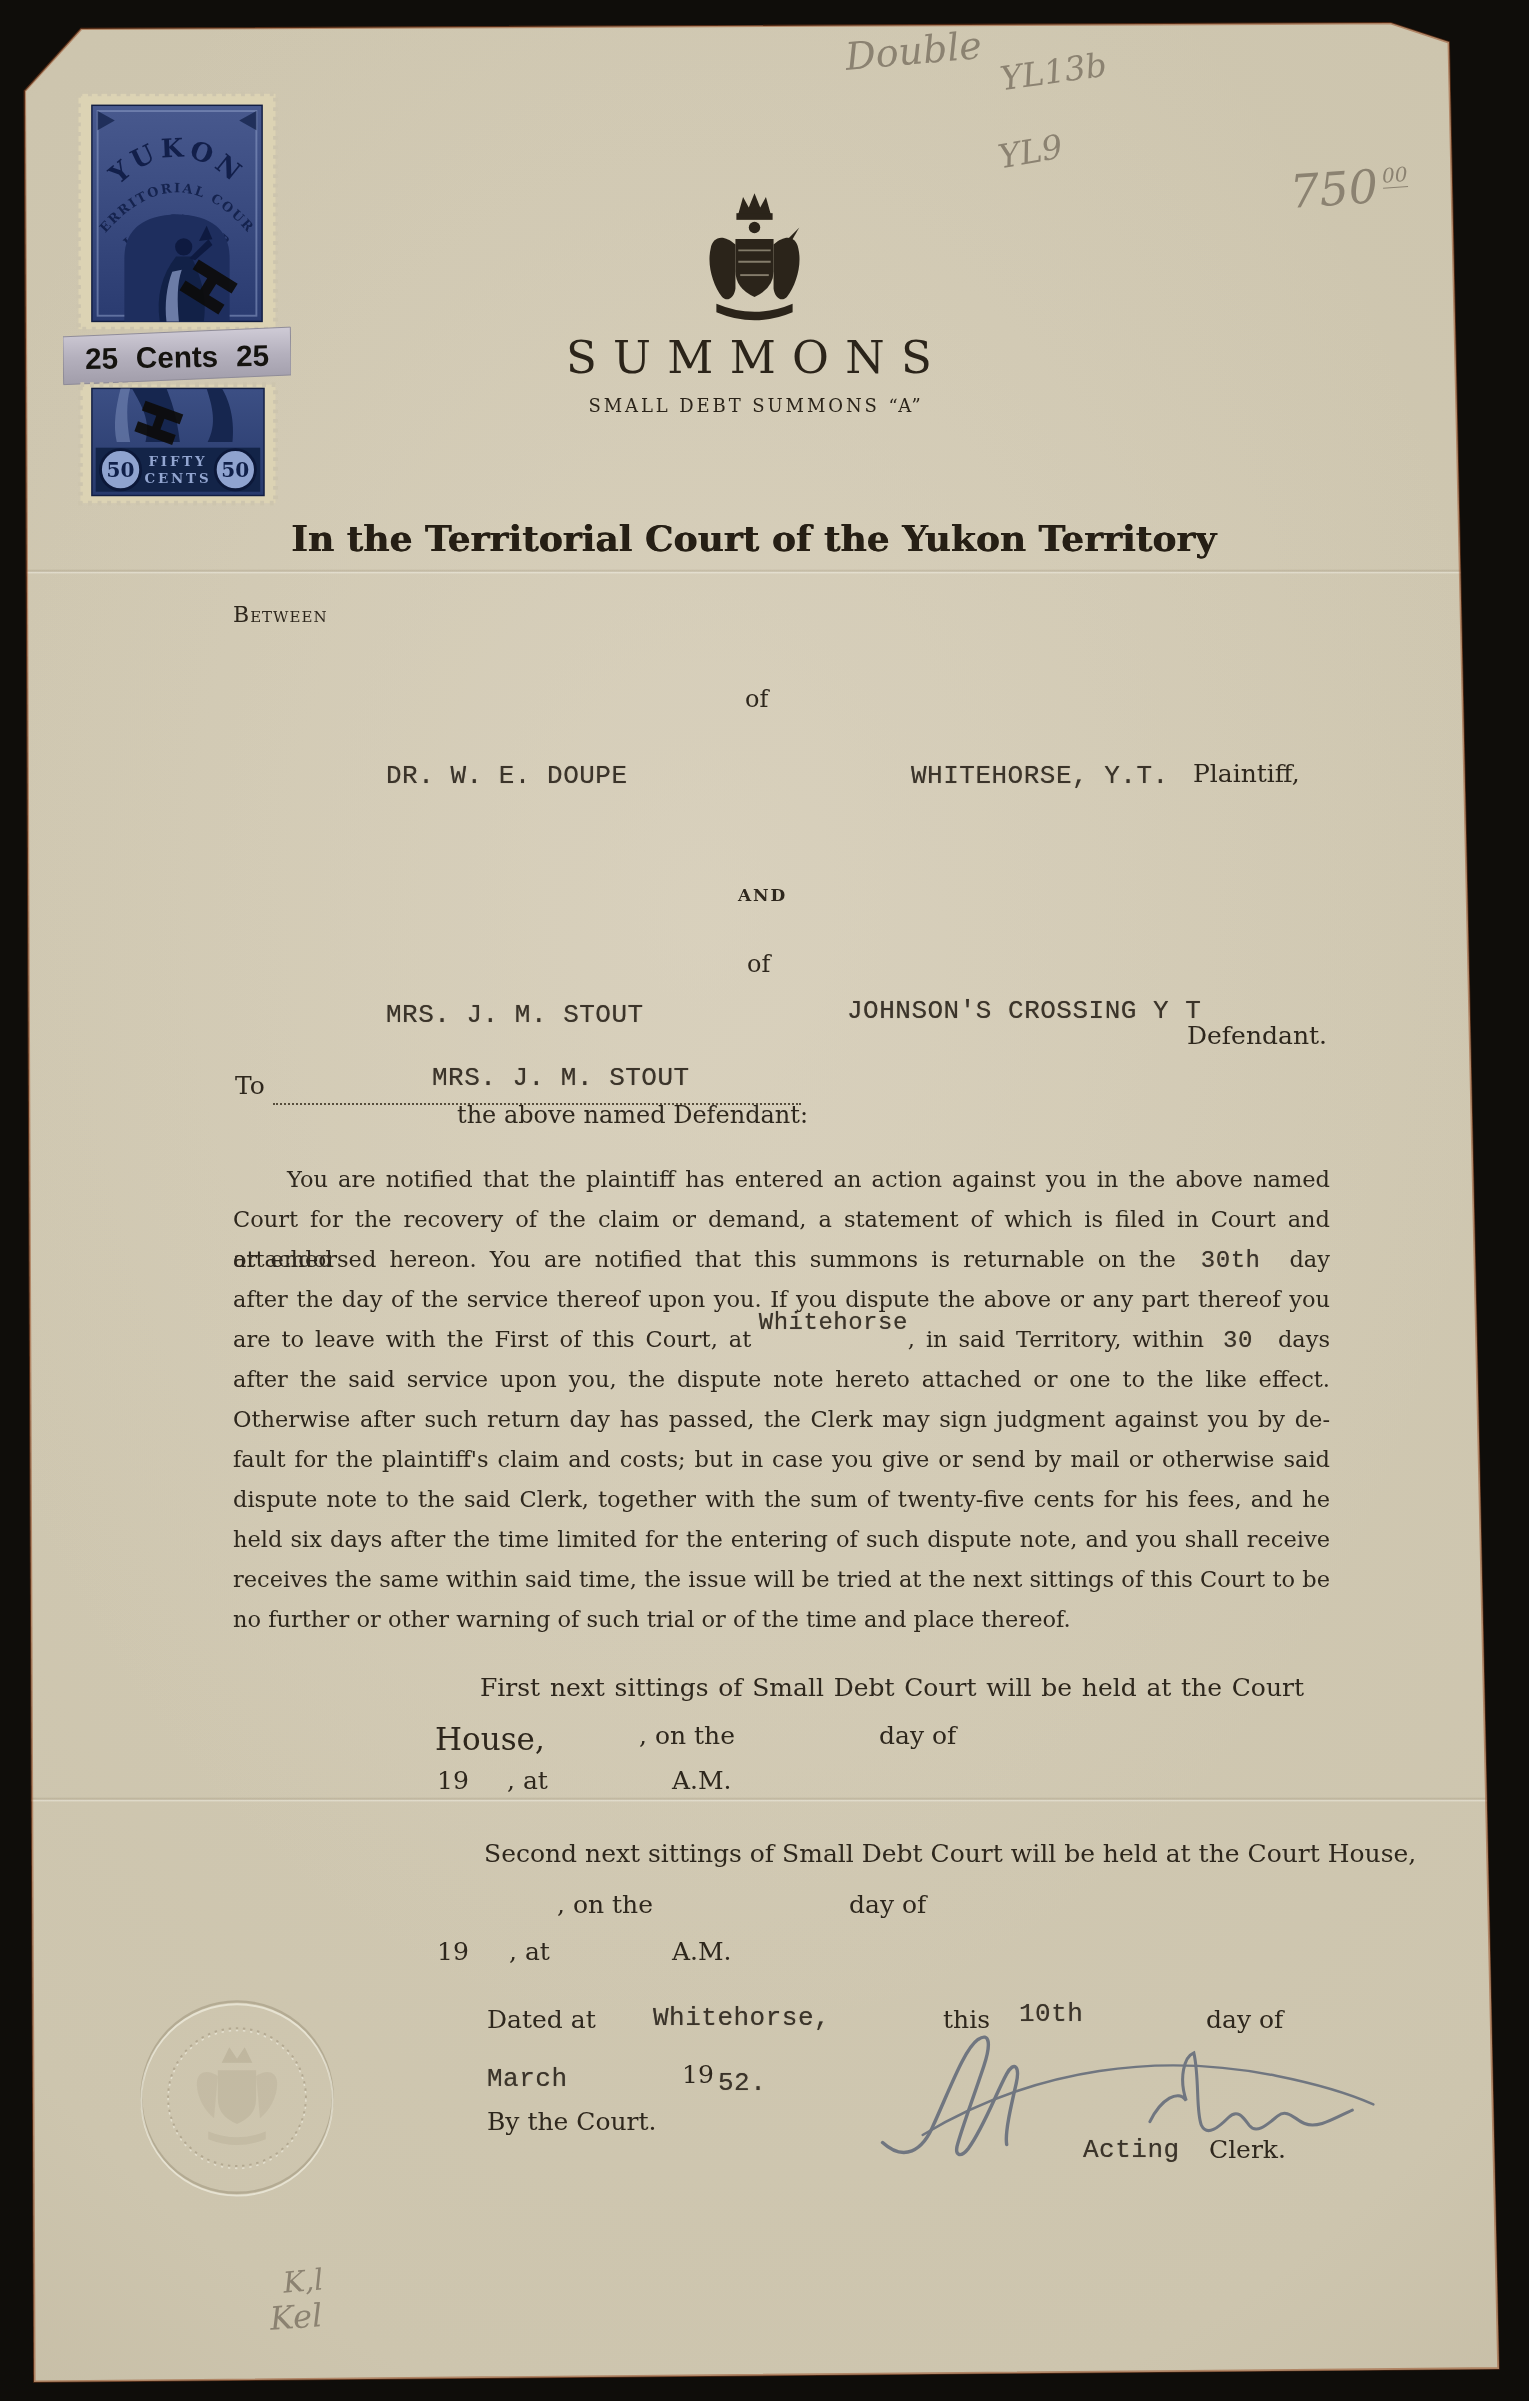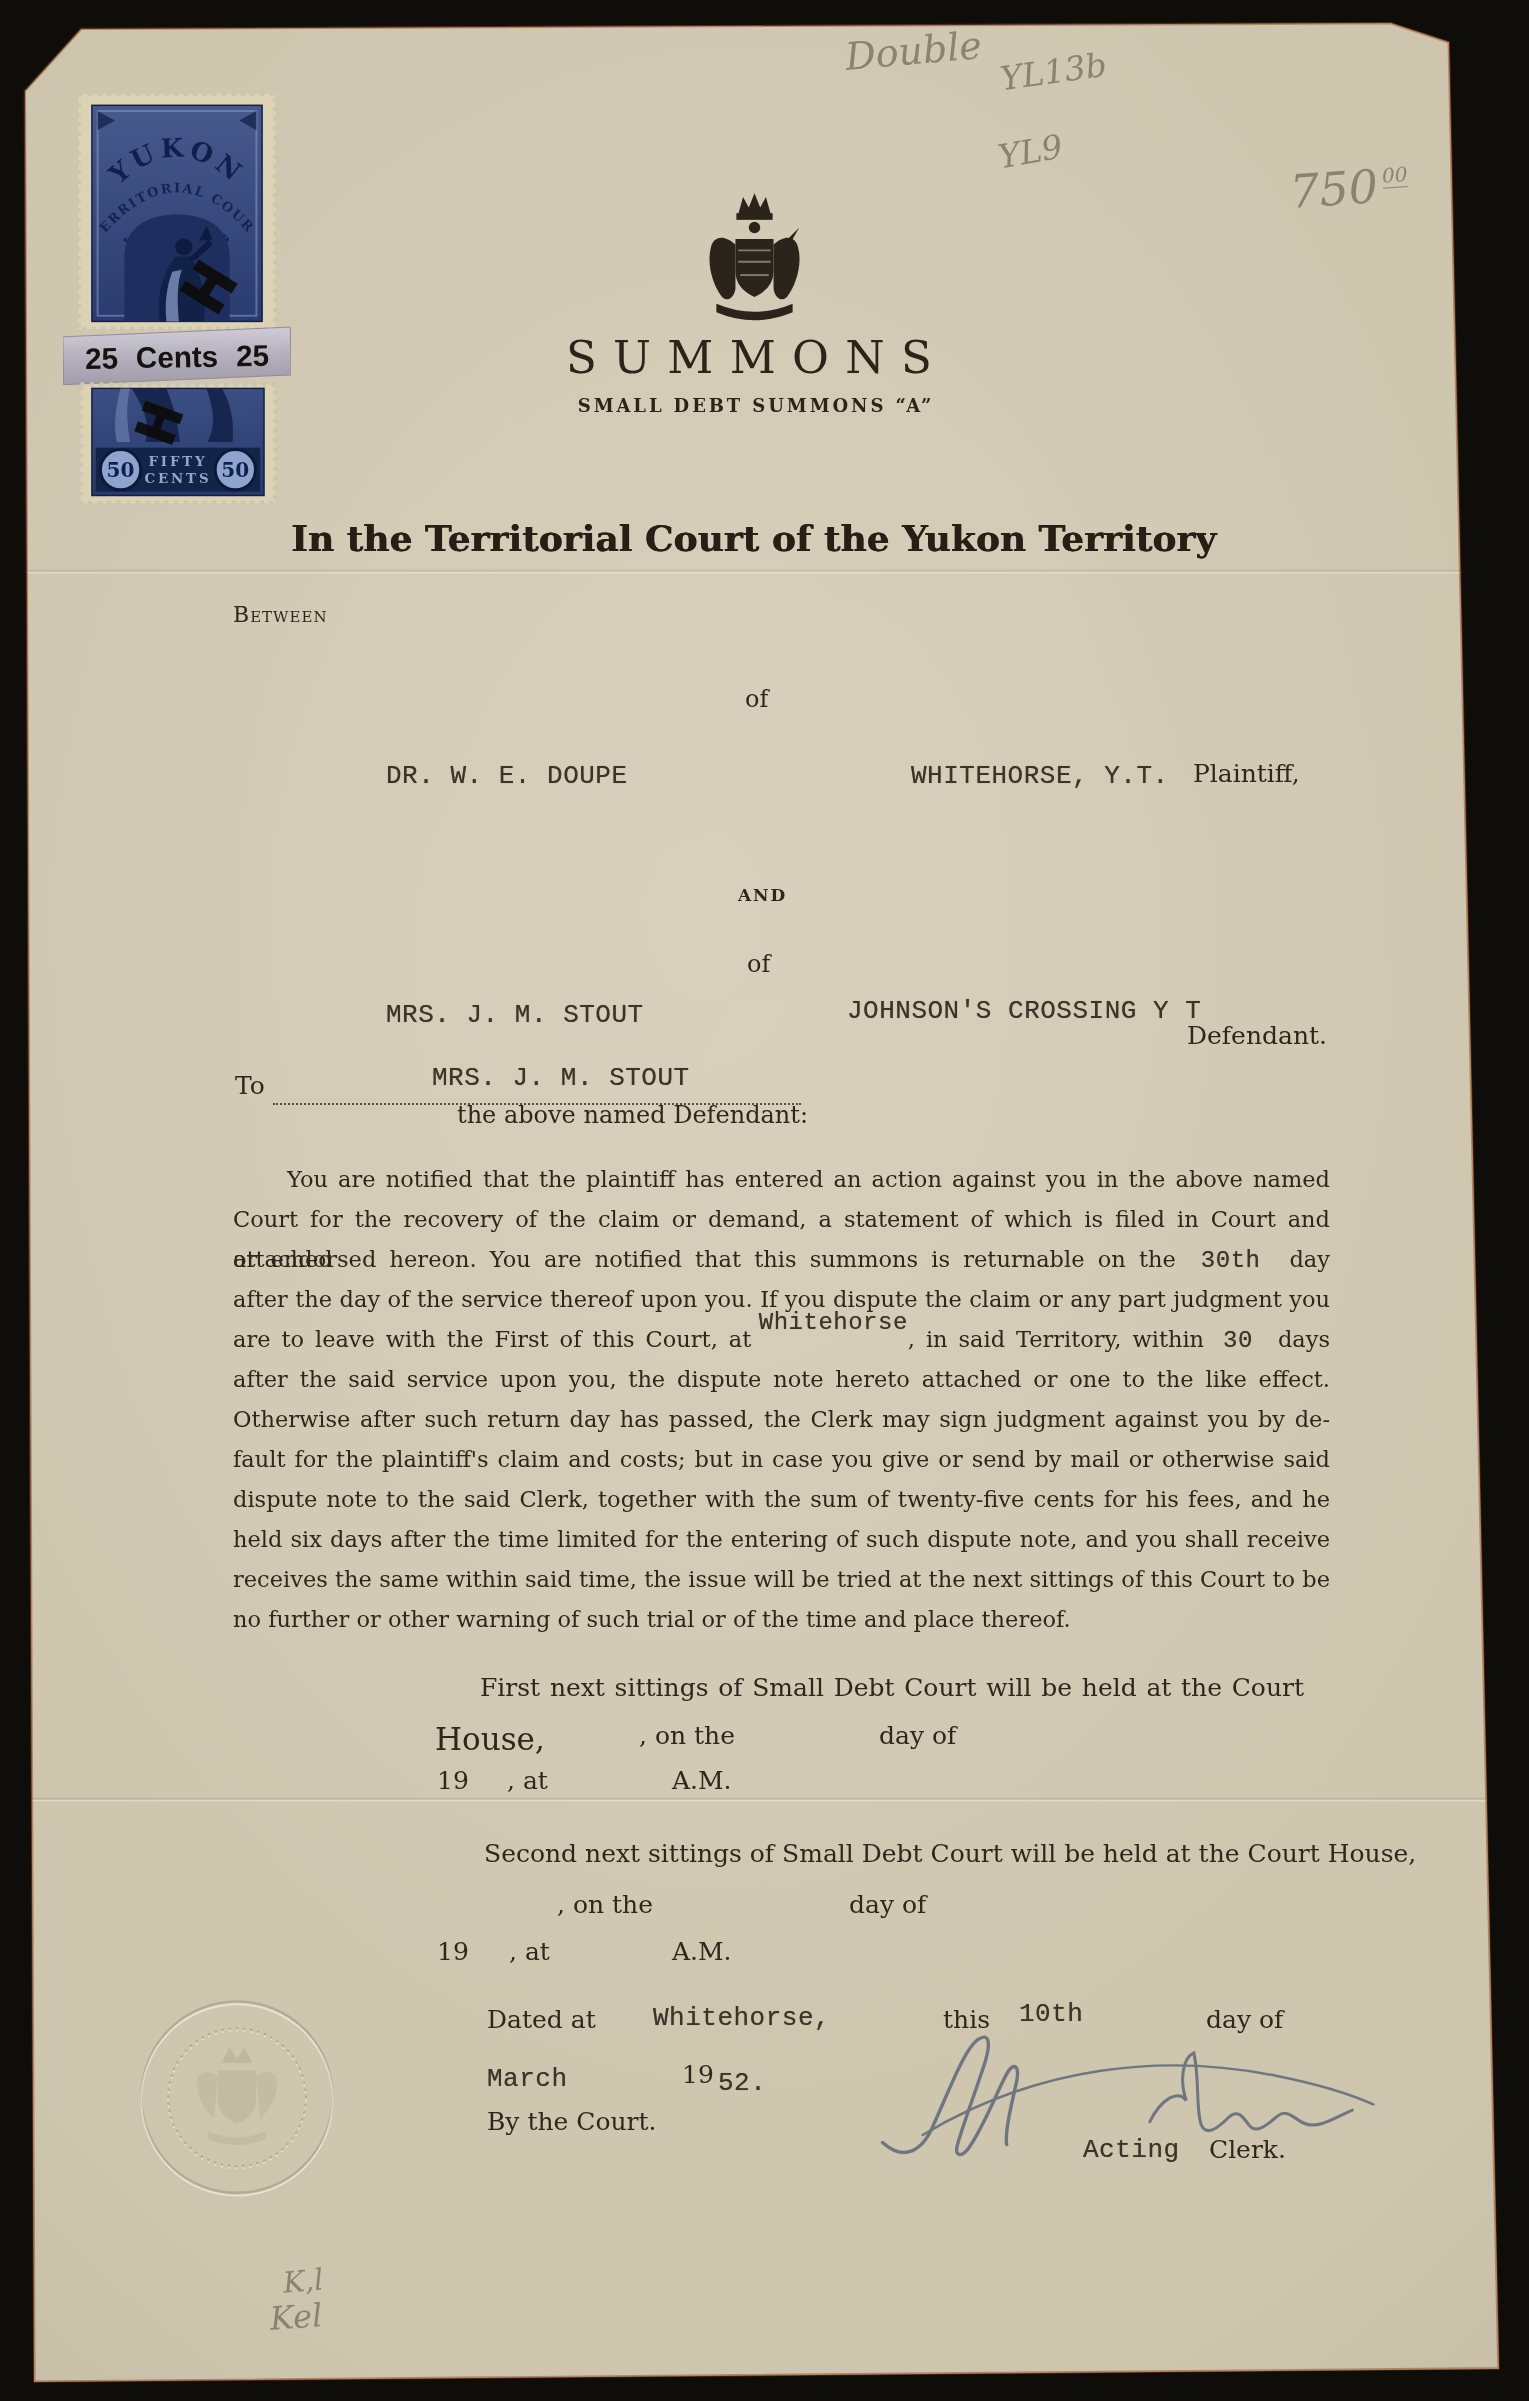--- a/index.html
+++ b/index.html
@@ -17,21 +17,21 @@
   .print{font-family:"DejaVu Serif",serif;color:#2e271d;}
   .typed{font-family:"Liberation Mono","DejaVu Sans Mono",monospace;color:#3b342a;
          text-shadow:0 0 0.7px rgba(59,52,42,.65);letter-spacing:0.5px;}
   .pencil{font-family:"DejaVu Serif",serif;font-style:italic;color:#8b8271;}
   .crease{position:absolute;left:0;width:100%;height:4.8px;
     background:linear-gradient(to bottom, rgba(255,255,248,0), rgba(110,94,66,.20) 40%, rgba(255,255,250,.38) 72%, rgba(255,255,248,0));}
   
   .t-summons{left:0;width:1514px;text-align:center;top:331px;font-size:45px;letter-spacing:16.3px;
     color:#2b241a;font-weight:400;}
   .t-sub{left:0;width:1512px;text-align:center;top:395px;font-size:18px;letter-spacing:2.9px;
-    color:#2b241a;font-weight:700;}
+    color:#2b241a;font-weight:400;}
   .t-court{left:0;width:1507px;text-align:center;top:509px;font-size:36px;font-weight:700;
     color:#261f15;text-shadow:0.6px 0 0 #261f15;margin-top:8px;}
   .sc{font-variant:small-caps;text-align:center;}
   
   #notice-paragraph{position:absolute;left:233px;top:1159px;width:1097px;}
   .bline{height:40px;line-height:40px;font-size:22.5px;text-align:justify;text-align-last:justify;
          white-space:nowrap;}
   .bline.nojust{text-align:left;text-align-last:left;}
   .bline .print{white-space:normal;}
   .bline .typed{font-size:24px;}
@@ -160,21 +160,21 @@
 
     <span class="ab print" style="left:235px;top:1071px;font-size:25px;">To</span>
     <span class="ab dotline" style="left:273px;top:1069px;width:528px;height:34px;"></span>
     <span class="ab typed" style="left:432px;top:1063px;font-size:26px;">MRS. J. M. STOUT</span>
     <span class="ab print" style="left:457px;top:1101px;font-size:24px;">the above named Defendant:</span>
 
     <div id="notice-paragraph" class="print">
         <div class="bline" style="text-indent: 54px;"><span class="print">You are notified that the plaintiff has entered an action against you in the above named</span></div>
         <div class="bline"><span class="print">Court for the recovery of the claim or demand, a statement of which is filed in Court and attached</span></div>
         <div class="bline"><span class="print">or endorsed hereon.  You are notified that this summons is returnable on the</span><span class="typed" style="margin-left: 25px; margin-top: 8px;">30th</span><span class="print" style="margin-left: 29px;">day</span></div>
-        <div class="bline"><span class="print">after the day of the service thereof upon you.  If you dispute the claim or any part judgment you</span></div>
+        <div class="bline"><span class="print">after the day of the service thereof upon you.  If you dispute the above or any part thereof you</span></div>
         <div class="bline"><span class="print">are to leave with the First of this Court, at</span><span class="typed raise" style="margin-left: 7.6px;">Whitehorse</span><span class="print">, in said Territory, within</span><span class="typed" style="margin-left: 19px;">30</span><span class="print" style="margin-left: 25px;">days</span></div>
         <div class="bline"><span class="print">after the said service upon you, the dispute note hereto attached or one to the like effect.</span></div>
         <div class="bline"><span class="print">Otherwise after such return day has passed, the Clerk may sign judgment against you by de-</span></div>
         <div class="bline"><span class="print">fault for the plaintiff's claim and costs; but in case you give or send by mail or otherwise said</span></div>
         <div class="bline"><span class="print">dispute note to the said Clerk, together with the sum of twenty-five cents for his fees, and he</span></div>
         <div class="bline"><span class="print">held six days after the time limited for the entering of such dispute note, and you shall receive</span></div>
         <div class="bline"><span class="print">receives the same within said time, the issue will be tried at the next sittings of this Court to be</span></div>
         <div class="bline nojust"><span class="print">no further or other warning of such trial or of the time and place thereof.</span></div>
       </div>
 

